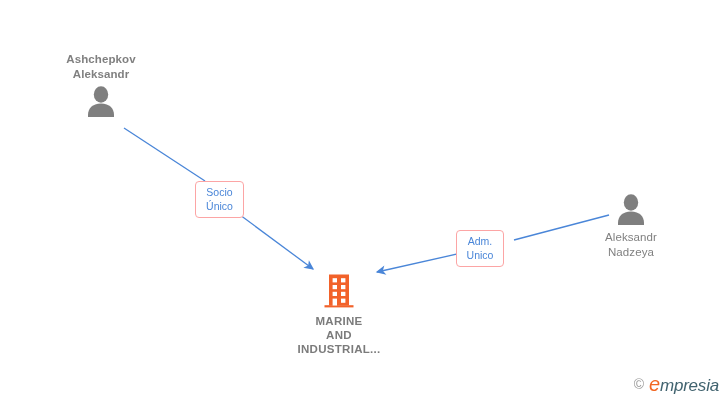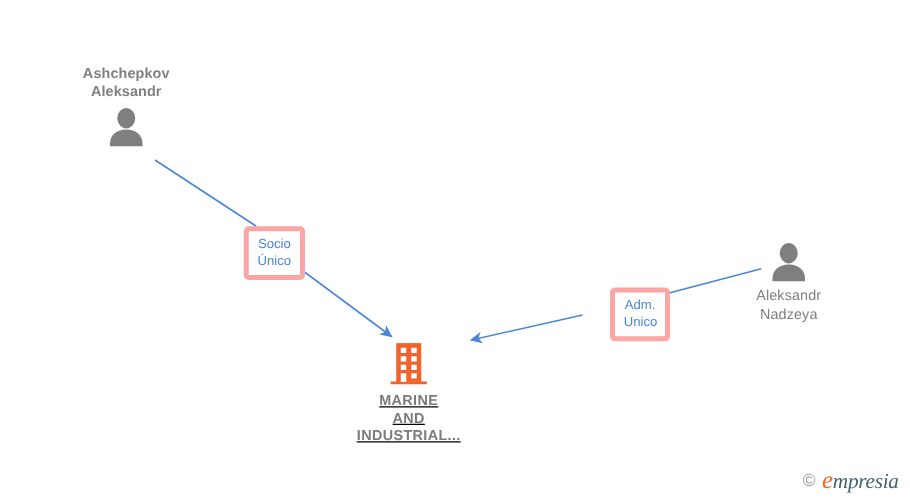--- a/index.html
+++ b/index.html
@@ -64,21 +64,21 @@
     line-height: 14px;
     font-weight: bold;
     color: #7b7b7b;
     letter-spacing: 0.3px;
     white-space: pre-line;
   }
 
   
   .rel-label {
     position: absolute;
-    border: 4px solid #fca5a5;
+    border: 1px solid #fca5a5;
     border-radius: 4px;
     background: #ffffff;
     color: #4a86d8;
     font-size: 10.5px;
     line-height: 14px;
     text-align: center;
     padding: 3px 7px 4px 7px;
     white-space: pre-line;
     box-sizing: border-box;
   }
@@ -91,21 +91,21 @@
     display: flex;
     align-items: center;
     gap: 5px;
   }
   .wm-copy {
     font-size: 14px;
     color: #9a9a9a;
     line-height: 1;
   }
   .wm-brand {
-    font-family: Liberation Serif, serif;
+    font-family: Liberation Sans, sans-serif;
     font-style: italic;
     font-size: 17px;
     line-height: 1;
     color: #41636f;
     letter-spacing: -0.2px;
   }
   .wm-brand .wm-e {
     color: #f26722;
     font-size: 20px;
   }
@@ -142,42 +142,42 @@
 
   <div class="person-node" style="left:561px; top:190px;">
     <svg class="avatar" viewBox="0 0 36 32">
       <ellipse cx="18" cy="8.5" rx="7.2" ry="8.2" fill="#7f7f7f"></ellipse>
       <path d="M18 17.5c-8.6 0-13 5.2-13 11.2 0 1.3 0 2.3 0 2.3h26s0-1 0-2.3c0-6-4.4-11.2-13-11.2z" fill="#7f7f7f"></path>
     </svg>
     <div class="person-name" style="margin-top:4px;">Aleksandr
 Nadzeya</div>
   </div>
 
-  <div class="company-node" style="left:252px; top:273px;text-decoration:underline;">
+  <div class="company-node" style="left:264px; top:273px;">
     <svg class="company-icon" viewBox="0 0 32 36">
       <rect x="6" y="1.5" width="20" height="31" fill="#f2622a"></rect>
       <rect x="1.5" y="32.2" width="29" height="2.2" fill="#f2622a"></rect>
       <rect x="9.6" y="5.2" width="4.4" height="4.2" fill="#ffffff"></rect>
       <rect x="18" y="5.2" width="4.4" height="4.2" fill="#ffffff"></rect>
       <rect x="9.6" y="12" width="4.4" height="4.2" fill="#ffffff"></rect>
       <rect x="18" y="12" width="4.4" height="4.2" fill="#ffffff"></rect>
       <rect x="9.6" y="18.8" width="4.4" height="4.2" fill="#ffffff"></rect>
       <rect x="18" y="18.8" width="4.4" height="4.2" fill="#ffffff"></rect>
       <rect x="9.6" y="25.6" width="4.4" height="6.9" fill="#ffffff"></rect>
       <rect x="18" y="25.6" width="4.4" height="4.2" fill="#ffffff"></rect>
     </svg>
     <div class="company-name">MARINE
 AND
 INDUSTRIAL...</div>
   </div>
 
   <div class="rel-label" style="left:195px; top:181px; width:49px;">Socio
 Único</div>
 
-  <div class="rel-label" style="left:488px; top:230px; width:48px;">Adm.
+  <div class="rel-label" style="left:456px; top:230px; width:48px;">Adm.
 Unico</div>
 
   <div id="watermark">
     <span class="wm-copy">©</span>
     <span class="wm-brand">
       <span class="wm-e">e</span><span>mpresia</span>
     </span>
   </div>
 
 </div>

